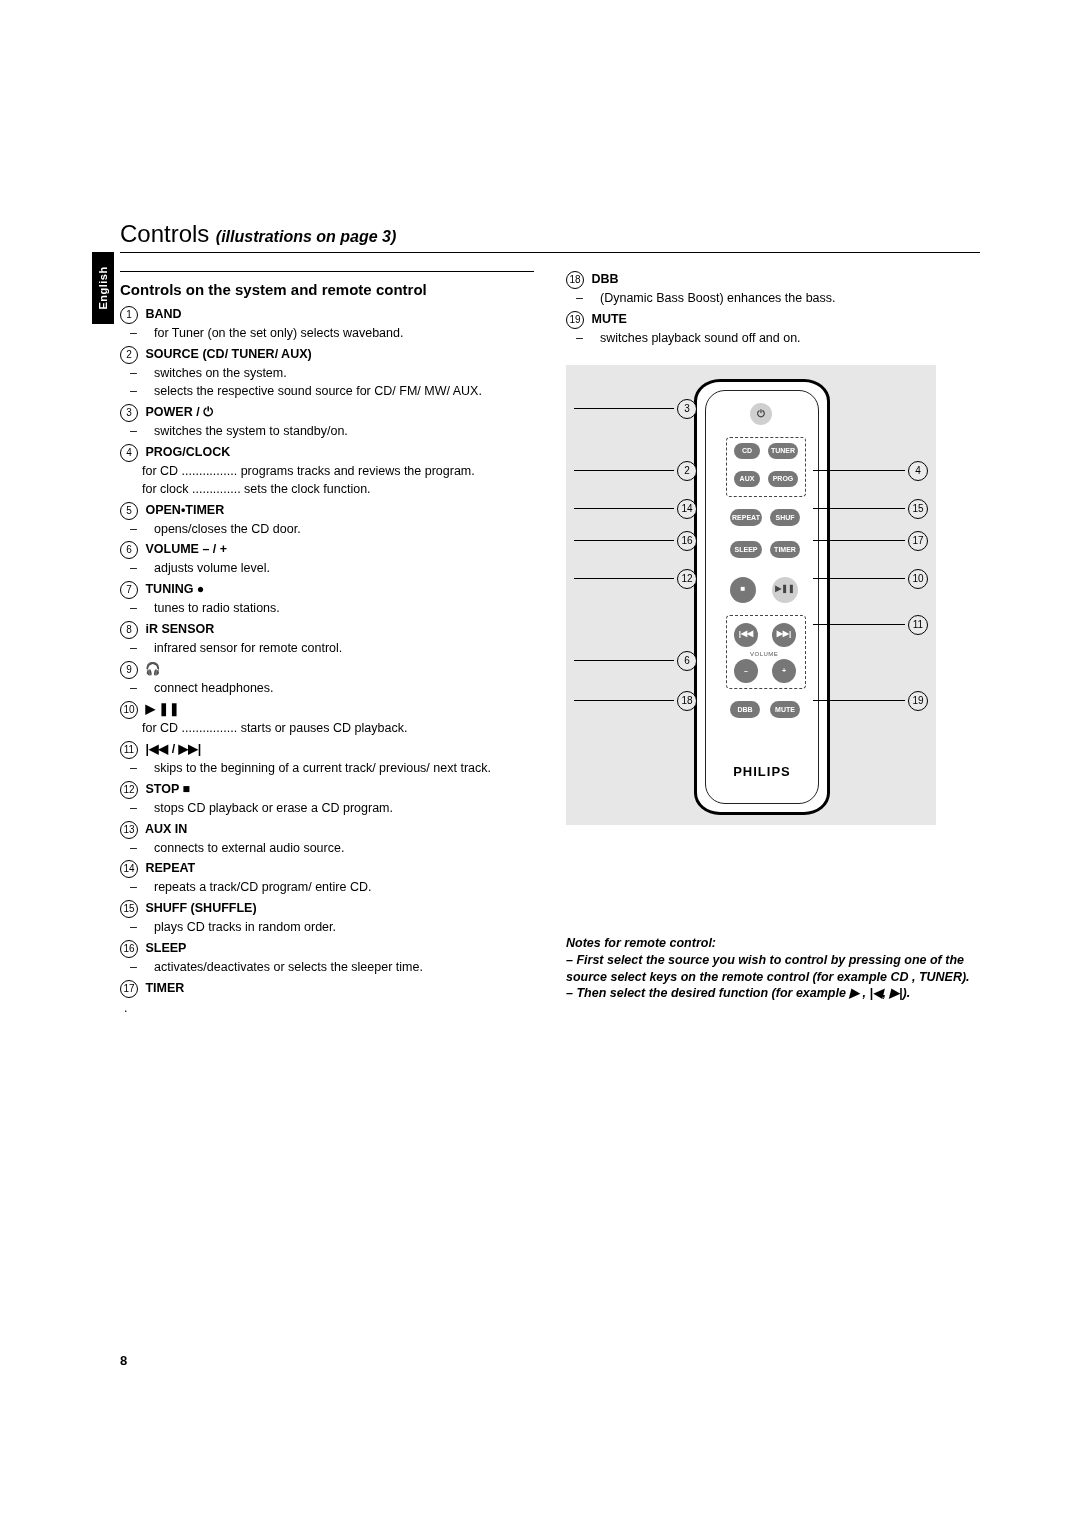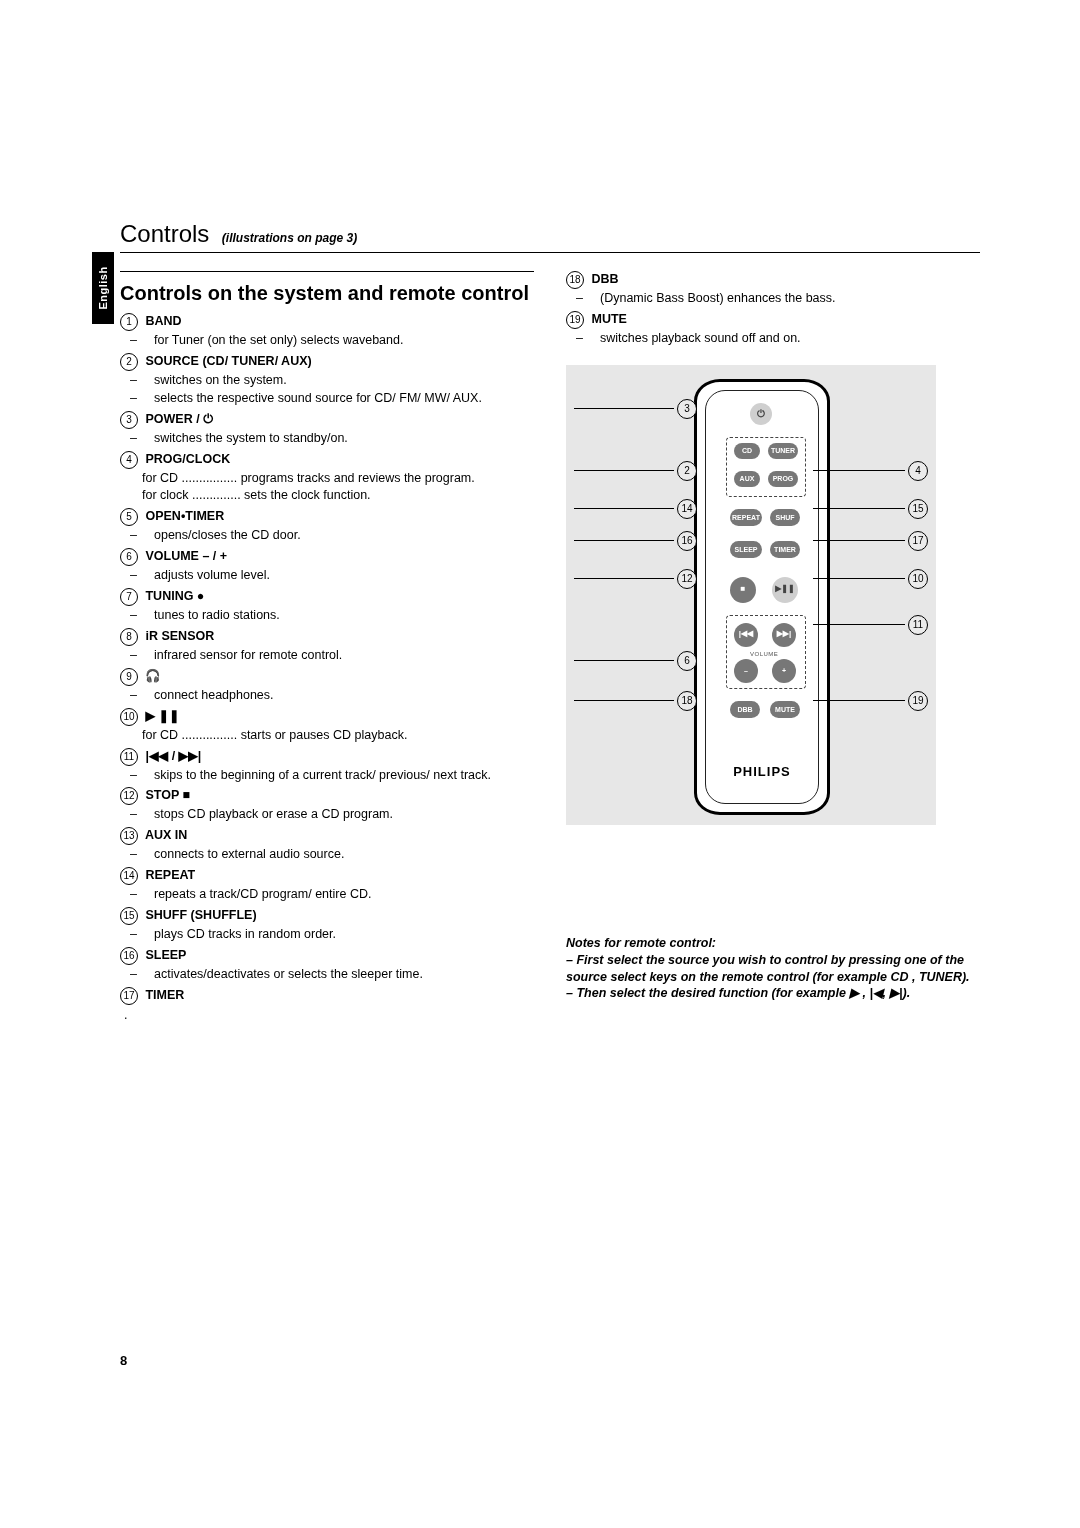--- a/index.html
+++ b/index.html
@@ -20,25 +20,25 @@
     border-bottom: 1px solid #000;
     padding-bottom: 4px;
     margin-bottom: 14px;
   }
   .title {
     font-size: 24px;
     font-weight: normal;
     display: inline;
   }
   .subtitle {
-    font-size: 12px;
+    font-size: 16px;
     font-style: italic;
     font-weight: bold;
     display: inline;
-    margin-left: 8px;
+    margin-left: 2px;
   }
   .side-tab {
     position: absolute;
     left: 92px;
     top: 252px;
     width: 22px;
     height: 72px;
     background: #000;
     color: #fff;
     font-size: 11px;
@@ -60,21 +60,21 @@
     flex: 1;
     font-size: 12.5px;
     line-height: 1.35;
   }
   .col-left { min-width: 360px; }
   .hr-thin {
     border-top: 1px solid #000;
     margin: 4px 0 8px 0;
   }
   .section-heading {
-    font-size: 20px;
+    font-size: 15px;
     font-weight: bold;
     margin: 2px 0 6px 0;
   }
   .item { margin: 4px 0 2px 0; }
   .item-head { }
   .circled {
     display: inline-block;
     width: 16px;
     height: 16px;
     border: 1px solid #000;

